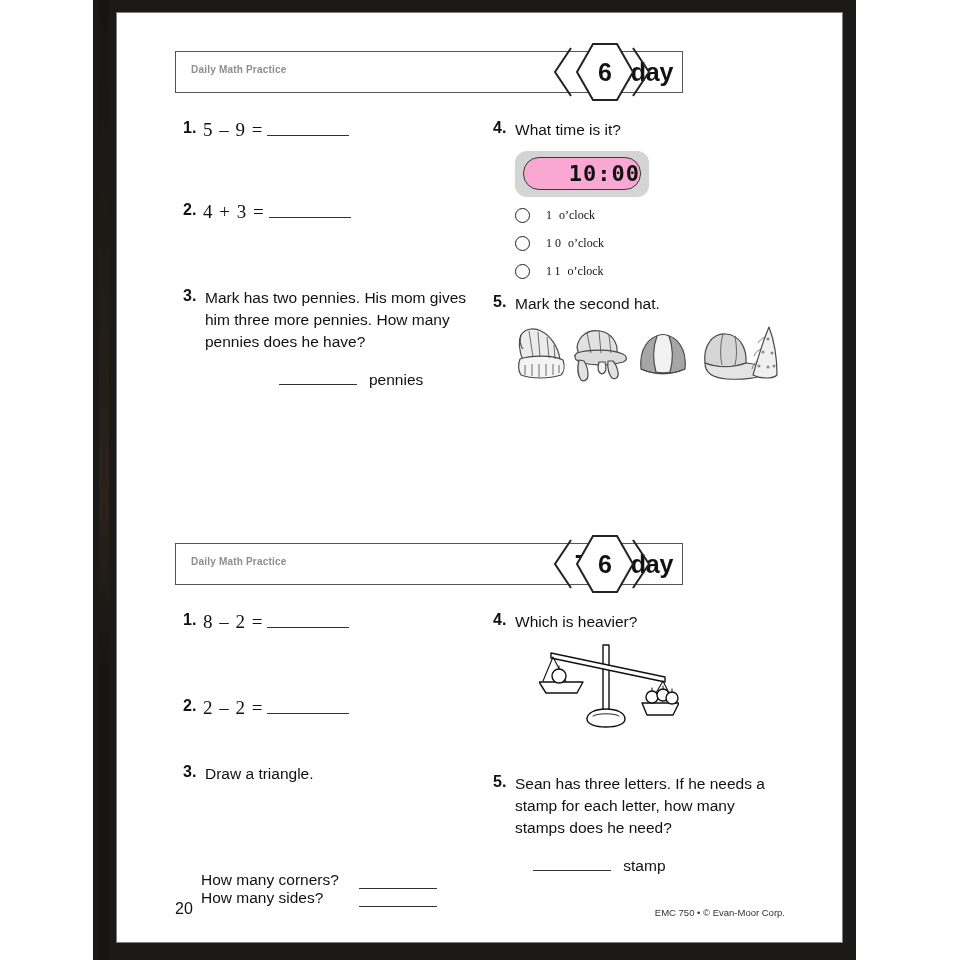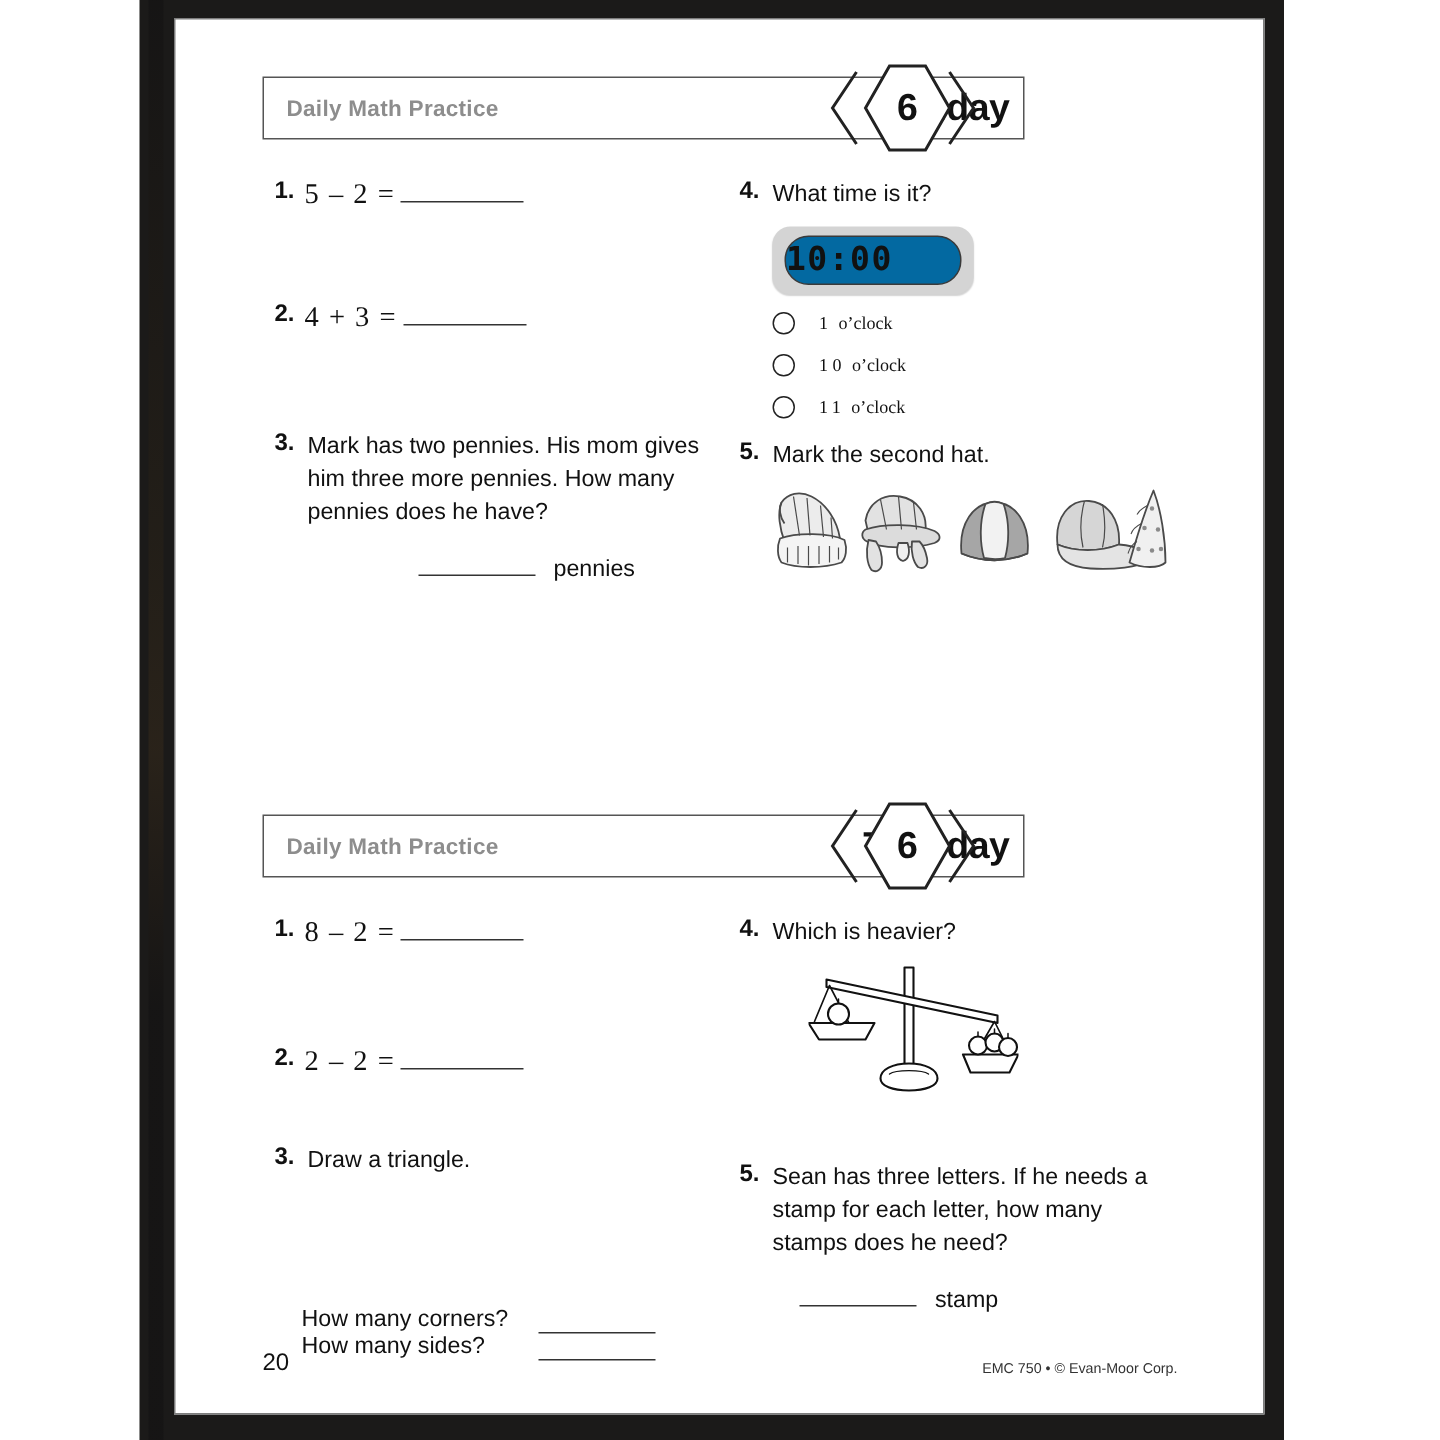--- a/index.html
+++ b/index.html
@@ -58,21 +58,21 @@
   .day-bar {
     position: absolute;
     left: 0; top: 0;
     width: 508px; height: 42px;
     border: 1.6px solid #555;
     background: #fff;
   }
   .brand {
     position: absolute;
     left: 16px; top: 13px;
-    font-size: 15px;
+    font-size: 10px;
     font-weight: bold;
     color: #8d8d8d;
     letter-spacing: .2px;
     font-family: "Liberation Sans", sans-serif;
   }
   .day-name {
     position: absolute;
     right: 112px; top: 7px;
     font-size: 25px;
     font-weight: bold;
@@ -153,24 +153,24 @@
   .clock-wrap { margin-left: 22px; margin-top: 10px; }
   .clock {
     width: 134px; height: 45px;
     background: #d4d4d4;
     border-radius: 12px;
     display: flex; align-items: center; justify-content: center;
     box-shadow: 0 1px 1px rgba(0,0,0,.18);
   }
   .clock-face {
     width: 118px; height: 33px;
-    background: #0369a1;
+    background: #f9a8d4;
     border: 1.5px solid #3a3a3a;
     border-radius: 16px;
-    display: flex; align-items: center; justify-content: flex-start;
+    display: flex; align-items: center; justify-content: flex-end;
   }
   .clock-digits {
     font-family: "DejaVu Sans Mono", monospace;
     font-size: 22px;
     font-weight: bold;
     letter-spacing: 1px;
     color: #111;
     line-height: 1;
   }
 
@@ -252,21 +252,21 @@
           <div class="hex-num">6</div>
         </div>
       </div>
 
       <div class="cols" style="height:400px; margin-top:26px;">
         <div class="col-left">
 
           <div class="prob" style="height:78px;">
             <span class="pnum">1.</span>
             <div class="pbody-eq">
-              <span>5 – 2 =</span><span class="blank blank-eq"></span>
+              <span>5 – 9 =</span><span class="blank blank-eq"></span>
             </div>
           </div>
 
           <div class="prob" style="height:82px;">
             <span class="pnum">2.</span>
             <div class="pbody-eq">
               <span>4 + 3 =</span><span class="blank blank-eq"></span>
             </div>
           </div>
 

